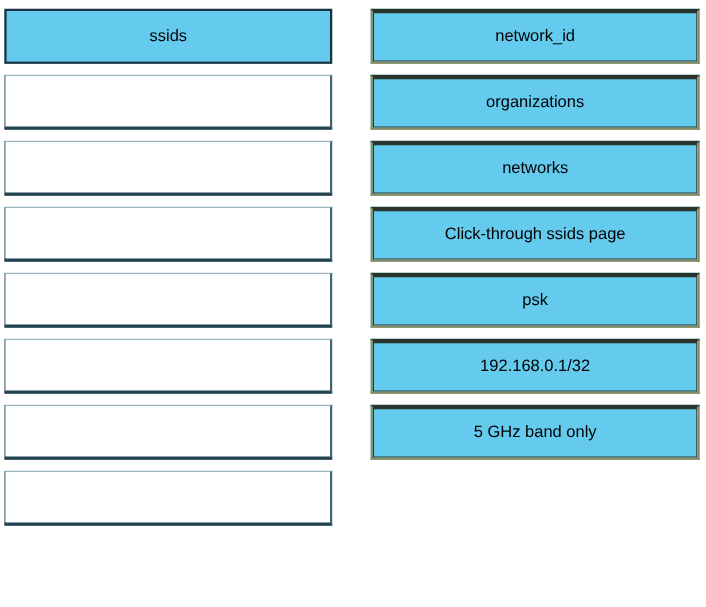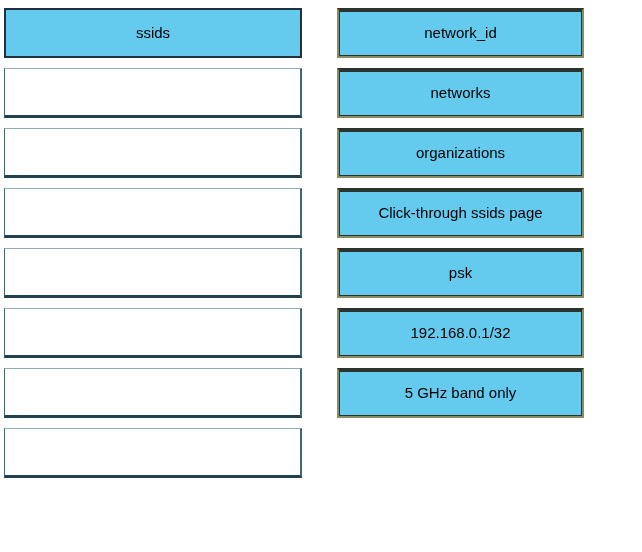--- a/index.html
+++ b/index.html
@@ -15,21 +15,21 @@
     font-size: 15px;
     color: #000000;
   }
   .column {
     position: absolute;
     top: 8px;
     display: flex;
     flex-direction: column;
   }
   .column.left  { left: 4px;   width: 298px; }
-  .column.right { left: 337px; width: 247px; }
+  .column.right { left: 337px; width: 299px; }
 
   .box {
     box-sizing: border-box;
     height: 50px;
     margin-bottom: 10px;
     display: flex;
     align-items: center;
     justify-content: center;
     text-align: center;
     user-select: none;
@@ -91,24 +91,24 @@
   <div class="box empty">
     <span class="label"></span>
   </div>
 </div>
 
 <div class="column right">
   <div class="box option">
     <span class="label">network_id</span>
   </div>
   <div class="box option">
-    <span class="label">networks</span>
+    <span class="label">organizations</span>
   </div>
   <div class="box option">
-    <span class="label">organizations</span>
+    <span class="label">networks</span>
   </div>
   <div class="box option">
     <span class="label">Click-through ssids page</span>
   </div>
   <div class="box option">
     <span class="label">psk</span>
   </div>
   <div class="box option">
     <span class="label">192.168.0.1/32</span>
   </div>

